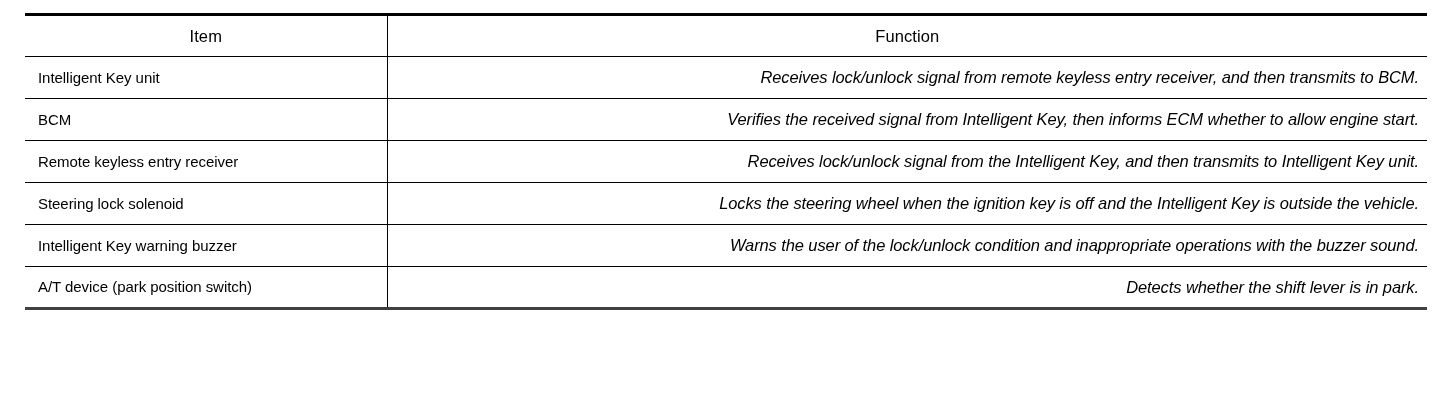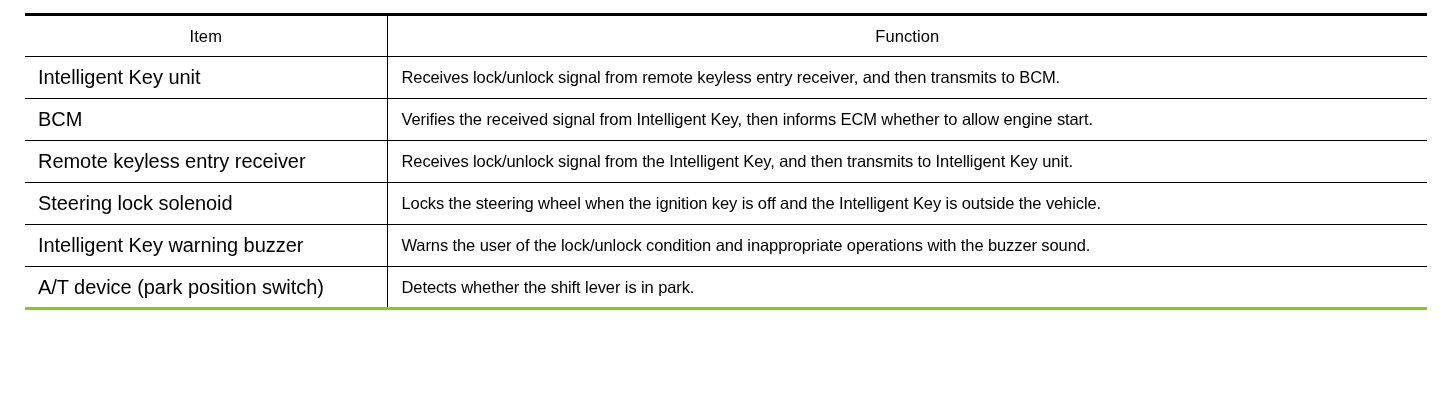--- a/index.html
+++ b/index.html
@@ -57,52 +57,53 @@
   #spec-table thead tr th {
     border-top: 3px solid #000000;
     border-bottom: 1.6px solid #000000;
   }
   
   #spec-table tbody tr td {
     border-bottom: 1.6px solid #000000;
   }
   
   #spec-table tbody tr.last-row td {
-    border-bottom: 3px solid #84cc16;
+    border-bottom: 3px solid #404040;
   }
   
   #spec-table th.cell-item,
   #spec-table td.cell-item {
     border-right: 1.8px solid #000000;
   }
 
   
   .hdr-text {
     display: block;
     text-align: center;
     font-size: 16.5px;
     letter-spacing: 0.1px;
   }
   .item-text {
     display: block;
     text-align: left;
     padding-left: 13px;
     padding-right: 6px;
-    font-size: 20px;
+    font-size: 15px;
     white-space: nowrap;
     letter-spacing: -0.05px;
   }
   .func-text {
     display: block;
-    text-align: left;
+    text-align: right;
     padding-left: 14px;
     padding-right: 8px;
     font-size: 16.5px;
     white-space: nowrap;
     letter-spacing: -0.1px;
+    font-style: italic;
   }
 </style>
 </head>
 <body>
 
 <div id="page">
 
   <table id="spec-table">
     <colgroup>
       <col class="col-item">

